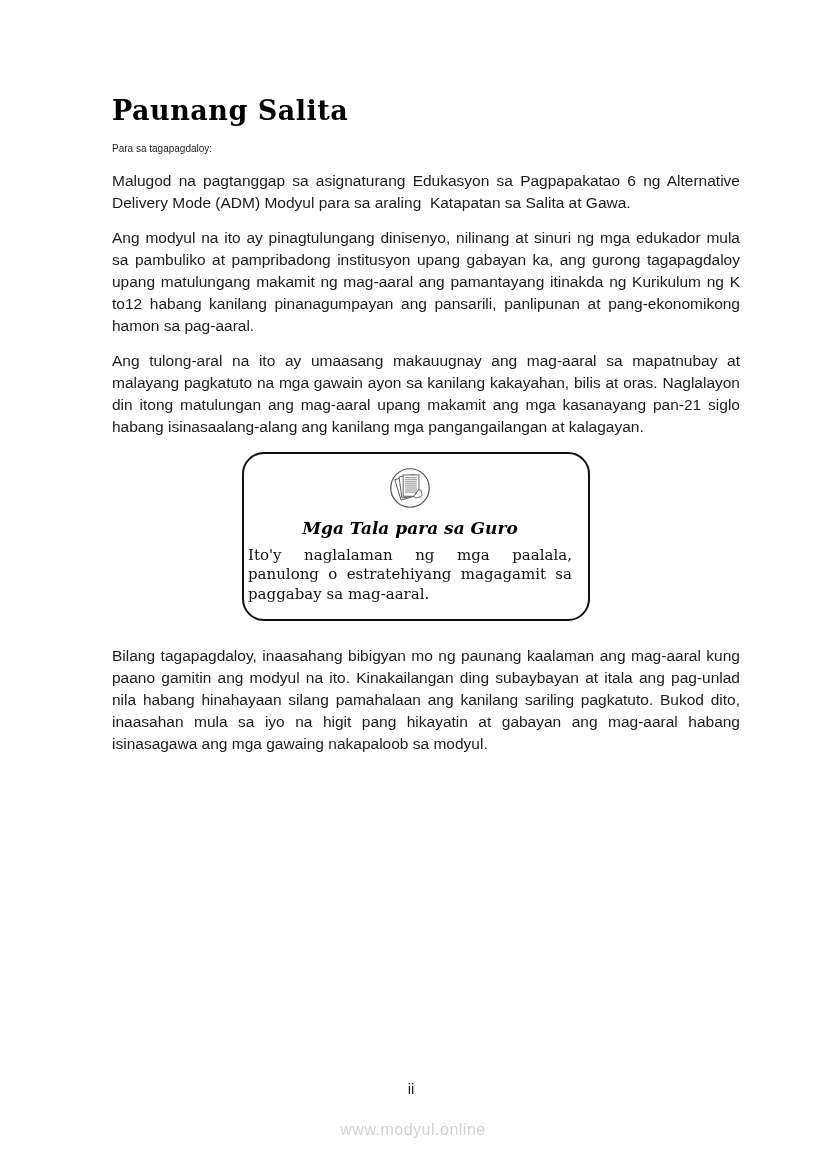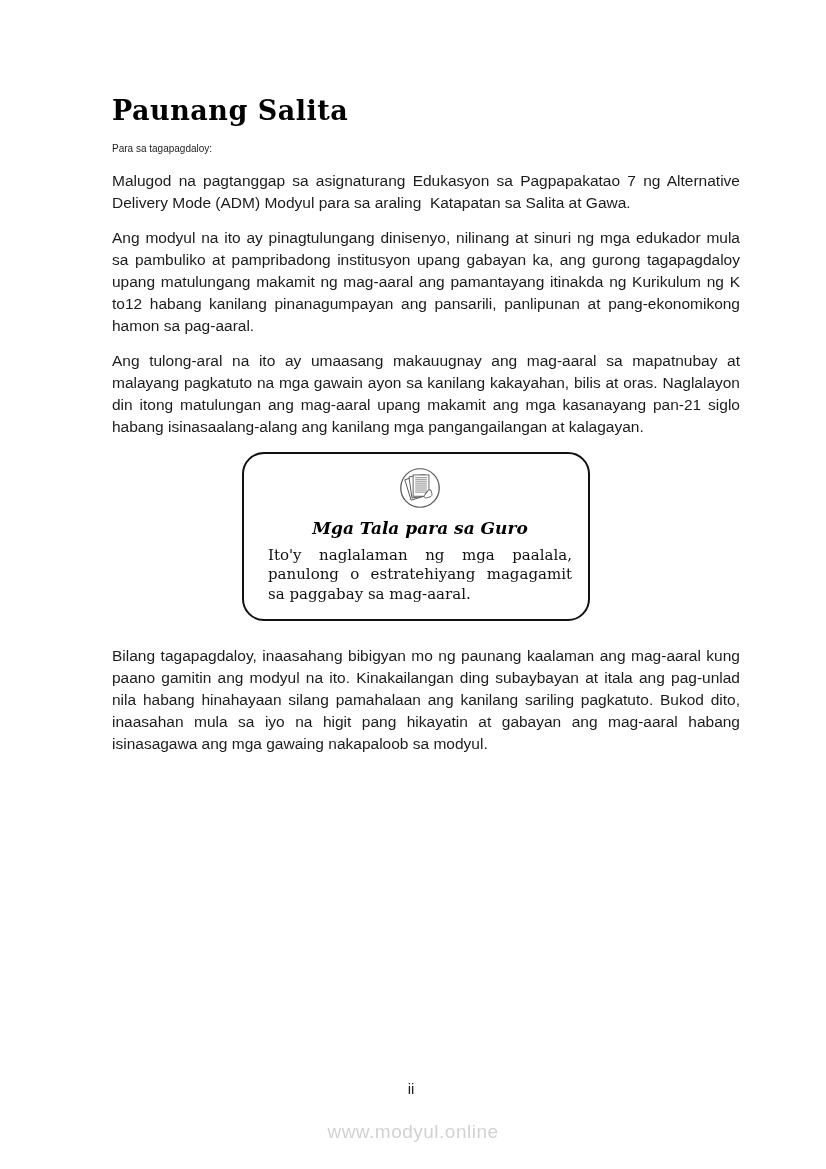--- a/index.html
+++ b/index.html
@@ -44,21 +44,21 @@
   .underlined {
     text-decoration-thickness: 1.5px;
     text-underline-offset: 3px;
   }
   .note-box {
     box-sizing: border-box;
     width: 348px;
     margin: 14px 0 24px 130px;
     border: 2px solid #111111;
     border-radius: 22px;
-    padding: 10px 16px 14px 24px;
+    padding: 10px 16px 14px 4px;
     background: #ffffff;
   }
   .note-box .icon-wrap {
     text-align: center;
     margin: 2px 0 4px 0;
   }
   .note-box .box-title {
     font-family: "DejaVu Serif", serif;
     font-weight: bold;
     font-style: italic;
@@ -83,35 +83,35 @@
     text-align: center;
     font-size: 15px;
     color: #222222;
   }
   .watermark {
     position: absolute;
     left: 0;
     right: 0;
     top: 1121px;
     text-align: center;
-    font-size: 19px;
+    font-size: 16px;
     letter-spacing: 0.5px;
     color: #d2d2d2;
   }
 </style>
 </head>
 <body>
 
 <div class="content">
 
   <h1 class="doc-title">Paunang Salita</h1>
 
   <p class="salutation">Para sa tagapagdaloy:</p>
 
-  <p class="body-par"><span>Malugod na pagtanggap sa asignaturang Edukasyon sa Pagpapakatao 7 ng Alternative Delivery Mode (ADM) Modyul para sa araling</span><span class="underlined">&nbsp;&nbsp;Katapatan sa Salita at Gawa.</span></p>
+  <p class="body-par"><span>Malugod na pagtanggap sa asignaturang Edukasyon sa Pagpapakatao 6 ng Alternative Delivery Mode (ADM) Modyul para sa araling</span><span class="underlined">&nbsp;&nbsp;Katapatan sa Salita at Gawa.</span></p>
 
   <p class="body-par">Ang modyul na ito ay pinagtulungang dinisenyo, nilinang at sinuri ng mga edukador mula sa pambuliko at pampribadong institusyon upang gabayan ka, ang gurong tagapagdaloy upang matulungang makamit ng mag-aaral ang pamantayang itinakda ng Kurikulum ng K to12 habang kanilang pinanagumpayan ang pansarili, panlipunan at pang-ekonomikong hamon sa pag-aaral.</p>
 
   <p class="body-par">Ang tulong-aral na ito ay umaasang makauugnay ang mag-aaral sa mapatnubay at malayang pagkatuto na mga gawain ayon sa kanilang kakayahan, bilis at oras. Naglalayon din itong matulungan ang mag-aaral upang makamit ang mga kasanayang pan-21 siglo habang isinasaalang-alang ang kanilang mga pangangailangan at kalagayan.</p>
 
 
   <div class="note-box">
     <div class="icon-wrap">
       <svg width="44" height="44" viewBox="0 0 64 64" aria-hidden="true">
         <defs>

